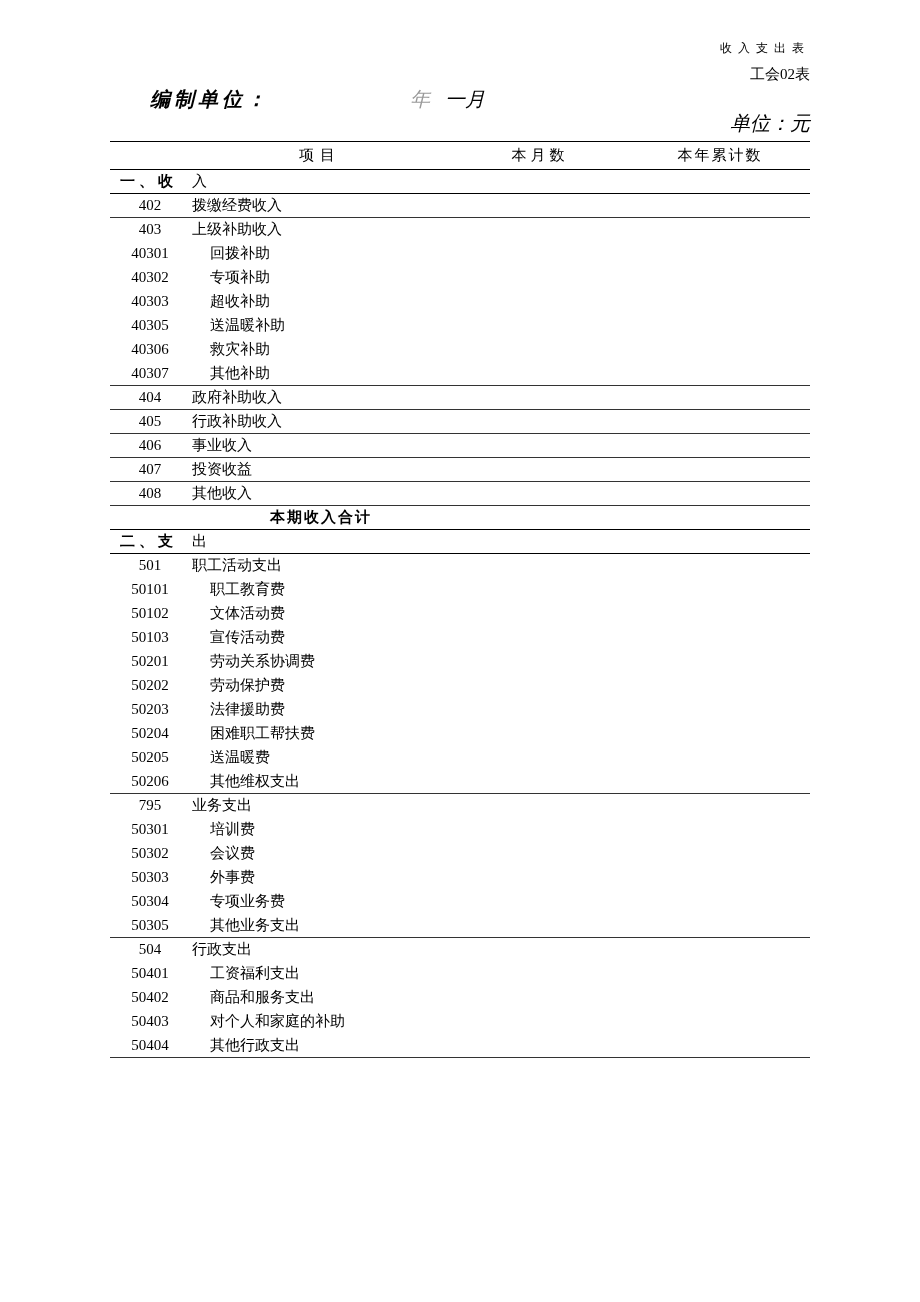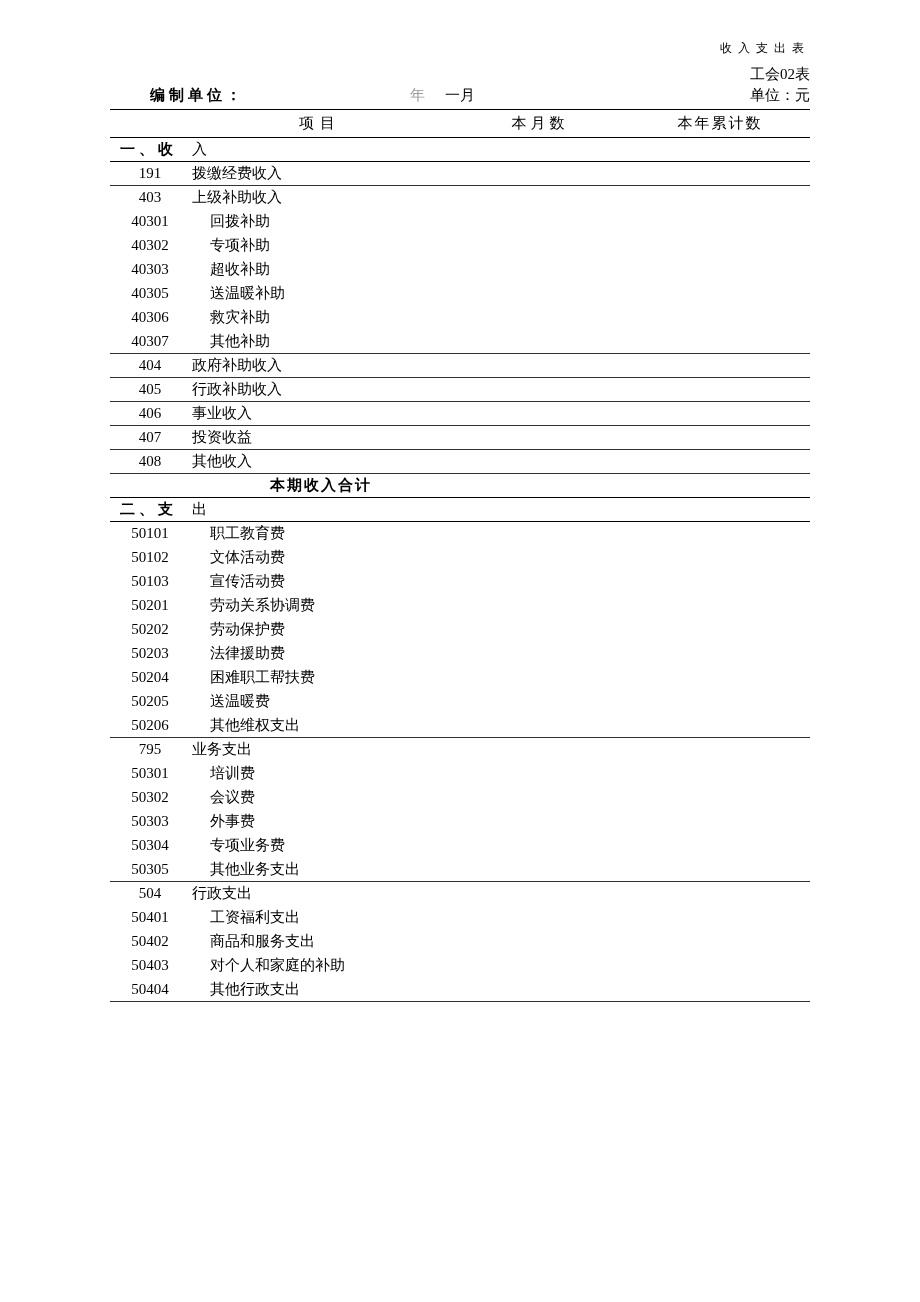--- a/index.html
+++ b/index.html
@@ -19,29 +19,30 @@
       letter-spacing: 6px;
     }
     .header-line {
       display: flex;
       justify-content: flex-end;
       font-size: 15px;
       margin-bottom: 2px;
     }
     .header-line2 {
       display: flex;
-      font-size: 15px;
+      font-size: 20px;
       margin-bottom: 2px;
       position: relative;
+      font-style: italic;
     }
     .hl-left { position: absolute; left: 40px; }
     .hl-left .lbl { letter-spacing: 4px; font-weight: bold; }
     .hl-mid { position: absolute; left: 300px; color: #999; }
     .hl-mid2 { position: absolute; left: 335px; }
-    .hl-right { margin-left: auto; }
+    .hl-right { margin-left: auto; margin-top: 24px; }
     table {
       width: 100%;
       border-collapse: collapse;
       margin-top: 4px;
     }
     th, td {
       border-bottom: 1px solid #333;
       height: 24px;
       padding: 0;
       vertical-align: middle;
@@ -106,21 +107,21 @@
     </tr>
   </thead>
   <tbody id="tb">
       <tr class="section">
         <td class="code">一、收</td>
         <td class="name">入</td>
         <td class="mon"></td>
         <td class="yr"></td>
       </tr>
       <tr>
-        <td class="code">191</td>
+        <td class="code">402</td>
         <td class="name">拨缴经费收入</td>
         <td class="mon"></td>
         <td class="yr"></td>
       </tr>
       <tr class="nb">
         <td class="code">403</td>
         <td class="name">上级补助收入</td>
         <td class="mon"></td>
         <td class="yr"></td>
       </tr>
@@ -192,20 +193,26 @@
       </tr>
       <tr class="total">
         <td class="code"></td>
         <td class="name">本期收入合计</td>
         <td class="mon"></td>
         <td class="yr"></td>
       </tr>
       <tr class="section">
         <td class="code">二、支</td>
         <td class="name">出</td>
+        <td class="mon"></td>
+        <td class="yr"></td>
+      </tr>
+      <tr class="nb">
+        <td class="code">501</td>
+        <td class="name">职工活动支出</td>
         <td class="mon"></td>
         <td class="yr"></td>
       </tr>
       <tr class="nb">
         <td class="code">50101</td>
         <td class="name indent1">职工教育费</td>
         <td class="mon"></td>
         <td class="yr"></td>
       </tr>
       <tr class="nb">

